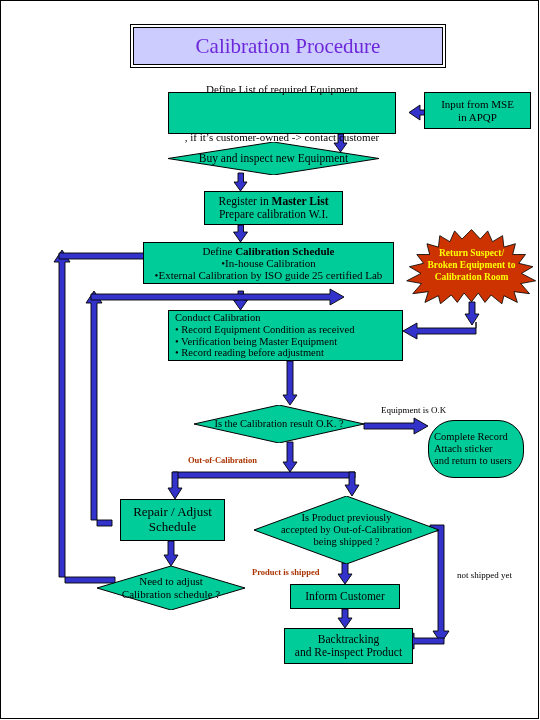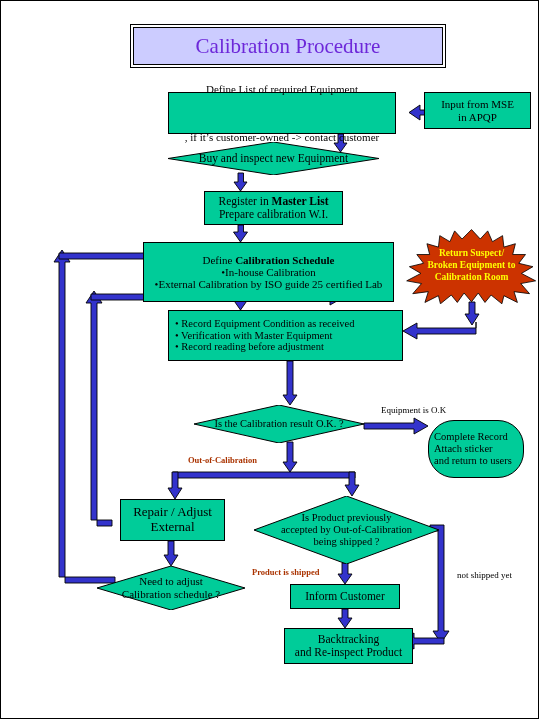--- a/index.html
+++ b/index.html
@@ -141,41 +141,42 @@
   <div class="node box" style="left:424px;top:92px;width:107px;height:37px;font-size:11px;">
     <div class="ln ctr">Input from MSE</div>
     <div class="ln ctr">in APQP</div>
   </div>
 
   <div class="node box" style="left:204px;top:191px;width:139px;height:34px;font-size:11.5px;">
     <div class="ln ctr"><span>Register in </span><span class="b">Master List</span></div>
     <div class="ln ctr">Prepare calibration W.I.</div>
   </div>
 
-  <div class="node box" style="left:143px;top:242px;width:251px;height:60px;font-size:11px;">
+  <div class="node box" style="left:143px;top:242px;width:251px;height:42px;font-size:11px;">
     <div class="ln ctr"><span>Define </span><span class="b">Calibration Schedule</span></div>
     <div class="ln ctr">•In-house Calibration</div>
     <div class="ln ctr">•External Calibration by ISO guide 25 certified Lab</div>
   </div>
 
   <div class="node box lft" style="left:168px;top:310px;width:235px;height:51px;font-size:10.5px;padding-left:6px;">
+    <div class="ln lft">Conduct Calibration</div>
     <div class="ln lft">• Record Equipment Condition as received</div>
-    <div class="ln lft">• Verification with Master Equipment</div>
+    <div class="ln lft">• Verification being Master Equipment</div>
     <div class="ln lft">• Record reading before adjustment</div>
   </div>
 
   <div class="node box lft" style="left:428px;top:420px;width:96px;height:58px;font-size:10.5px;padding-left:5px;border-radius:26px;">
     <div class="ln lft">Complete Record</div>
     <div class="ln lft">Attach sticker</div>
     <div class="ln lft">and return to users</div>
   </div>
 
   <div class="node box" style="left:120px;top:499px;width:105px;height:42px;font-size:13px;">
     <div class="ln ctr">Repair / Adjust</div>
-    <div class="ln ctr">External</div>
+    <div class="ln ctr">Schedule</div>
   </div>
 
   <div class="node box" style="left:290px;top:584px;width:110px;height:25px;font-size:11.5px;">
     <div class="ln ctr">Inform Customer</div>
   </div>
 
   <div class="node box" style="left:284px;top:628px;width:129px;height:36px;font-size:11.5px;">
     <div class="ln ctr">Backtracking</div>
     <div class="ln ctr">and Re-inspect Product</div>
   </div>

